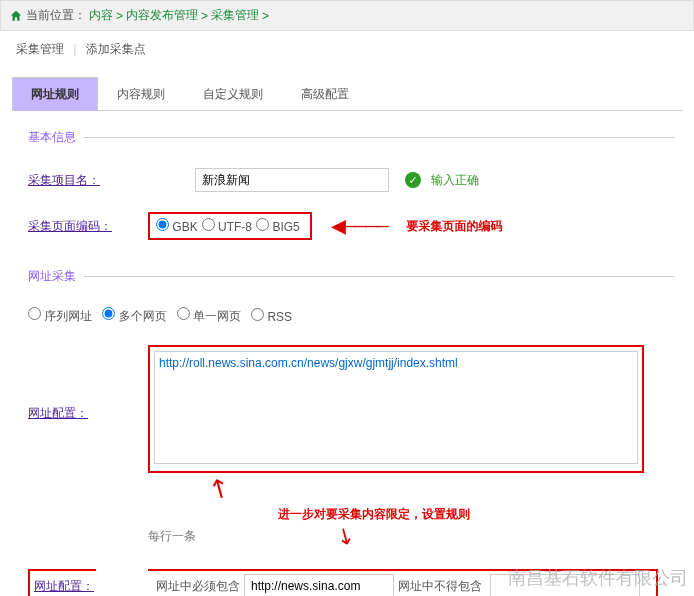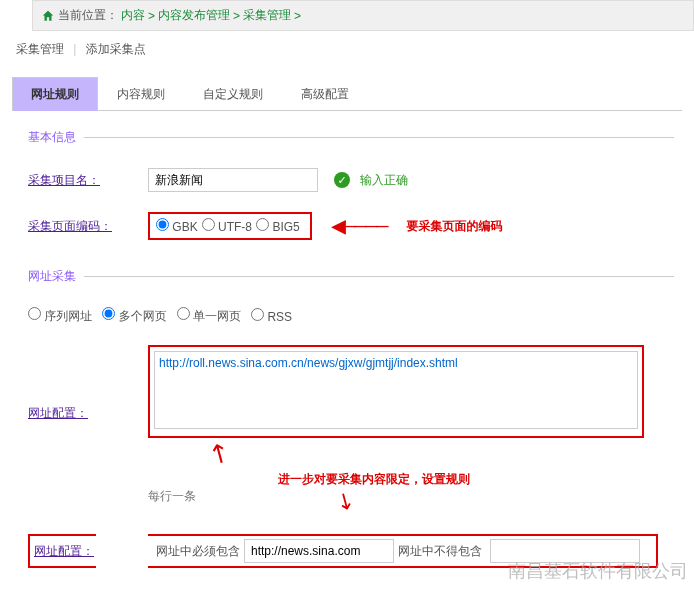--- a/index.html
+++ b/index.html
@@ -1,49 +1,49 @@
 <!DOCTYPE html>
 <html><head>
   <meta charset="utf-8">
   <style>
     * { box-sizing: border-box; margin: 0; padding: 0; }
     body { font-family: "Microsoft YaHei", SimSun, Arial, sans-serif; font-size: 12px; color: #555; background: #fff; width: 694px; }
-    .breadcrumb { background: #f0f0f0; border: 1px solid #ddd; padding: 6px 8px; display: flex; align-items: center; gap: 3px; margin-left: 32px; }
+    .breadcrumb { background: #f0f0f0; border: 1px solid #ddd; padding: 6px 8px; display: flex; align-items: center; gap: 3px; }
     .home-icon { width: 14px; height: 14px; color: #1a8c3a; }
     .breadcrumb a { color: #1a8c3a; text-decoration: none; }
     .breadcrumb span.sep { color: #1a8c3a; }
     .topnav { padding: 10px 16px; }
     .topnav .pipe { margin: 0 6px; color: #ccc; }
     .tabs { display: flex; border-bottom: 1px solid #ccc; margin: 8px 12px 0 12px; }
     .tab { padding: 8px 18px; border: 1px solid transparent; border-bottom: none; cursor: pointer; position: relative; top: 1px; }
     .tab.active { border-color: #ccc #ccc #fff #ccc; background: #c4b5fd; font-weight: bold; color: #333; }
     fieldset { border: 1px solid #ccc; border-left: none; border-right: none; border-bottom: none; margin: 18px 20px 0 20px; padding: 12px 0 0 0; }
     legend { padding: 0 8px; font-weight: normal; color: #8b5cf6; }
     .row { display: flex; align-items: center; padding: 10px 8px; }
     .row .lbl { width: 120px; color: #4c1d95; text-decoration: underline; }
     .row .ctrl { display: flex; align-items: center; gap: 6px; flex: 1; }
     input[type="text"] { border: 1px solid #ccc; padding: 4px 6px; font-size: 12px; }
-    .name-input { width: 170px; }
+    .name-input { width: 194px; margin-left: 47px; }
     .ok-icon { width: 16px; height: 16px; background: #2e9b22; border-radius: 50%; color: #fff; display: inline-flex; align-items: center; justify-content: center; font-size: 11px; margin-left: 10px; }
     .ok-text { color: #2e9b22; margin-left: 4px; }
     .red-box { border: 2px solid #d00; padding: 4px 6px; display: inline-flex; align-items: flex-end; }
     .red-box-wide { border: 2px solid #d00; padding: 3px 4px; display: flex; align-items: center; width: 510px; }
     .radio-group label { margin-right: 4px; }
     .arrow-left { color: #d00; font-size: 18px; font-weight: bold; margin: 0 14px; letter-spacing: -2px; }
     .anno { color: #d00; font-weight: bold; }
-    textarea.url-ta { width: 484px; height: 78px; border: 1px solid #ccc; padding: 4px; color: #06c; font-size: 12px; resize: none; font-family: Arial, sans-serif; }
+    textarea.url-ta { width: 484px; height: 113px; border: 1px solid #ccc; padding: 4px; color: #06c; font-size: 12px; resize: none; font-family: Arial, sans-serif; }
     .textarea-redbox { border: 2px solid #d00; padding: 4px; display: inline-block; }
     .row-top { align-items: flex-start; }
     .config-block { padding-left: 0; }
     .pointer-up { color: #d00; font-size: 26px; display: inline-block; transform: rotate(-60deg); margin-left: 60px; }
     .pointer-diag { color: #d00; font-size: 22px; display: inline-block; transform: rotate(30deg) scaleX(-1); margin-left: 140px; }
     .mustcontain-row .red-box-wide input { width: 150px; }
     .mustcontain-row .lbl-in { margin: 0 4px; }
     .mustcontain-row .noturl { width: 80px; border: 1px solid #ccc; padding: 4px; margin-left: 4px; }
-    .watermark { position: absolute; right: 6px; bottom: 13px; text-align: right; color: rgba(170,170,170,0.75); font-size: 18px; font-family: Liberation Mono, monospace; pointer-events: none; }
+    .watermark { position: absolute; right: 6px; bottom: 6px; text-align: right; color: rgba(170,170,170,0.75); font-size: 18px; font-family: Liberation Mono, monospace; pointer-events: none; }
     .watermark .w2 { font-size: 13px; color: rgba(200,160,110,0.8); }
     .page { position: relative; height: 596px; overflow: hidden; }
   </style>
 </head>
 <body>
 <div class="page">
 
 <div class="breadcrumb">
   <svg class="home-icon" viewBox="0 0 24 24" fill="currentColor">
         <path d="M12 3l9 8h-3v9h-4v-6H10v6H6v-9H3z"></path>
@@ -109,21 +109,21 @@
   </div>
 
   <div class="row row-top">
     <div class="lbl" style="padding-top:60px">网址配置：</div>
     <div class="ctrl config-block" style="display:block">
       <span class="textarea-redbox">
         <textarea class="url-ta" style="">http://roll.news.sina.com.cn/news/gjxw/gjmtjj/index.shtml</textarea>
       </span>
       <div class="pointer-up">↗</div>
       <div class="anno" style="margin:2px 0 0 130px">进一步对要采集内容限定，设置规则</div>
-      <div style="display:flex;align-items:flex-start">
+      <div style="display:flex;align-items:center">
             <span style="color:#777">每行一条</span>
             <span class="pointer-diag">↙</span>
           </div>
     </div>
   </div>
 
   <div class="row mustcontain-row">
     <div class="lbl"><span style="border:2px solid #d00;border-right:none;padding:8px 2px 8px 4px;">网址配置：</span></div>
     <div class="ctrl">
       <span class="red-box-wide" style="border-left:none">

